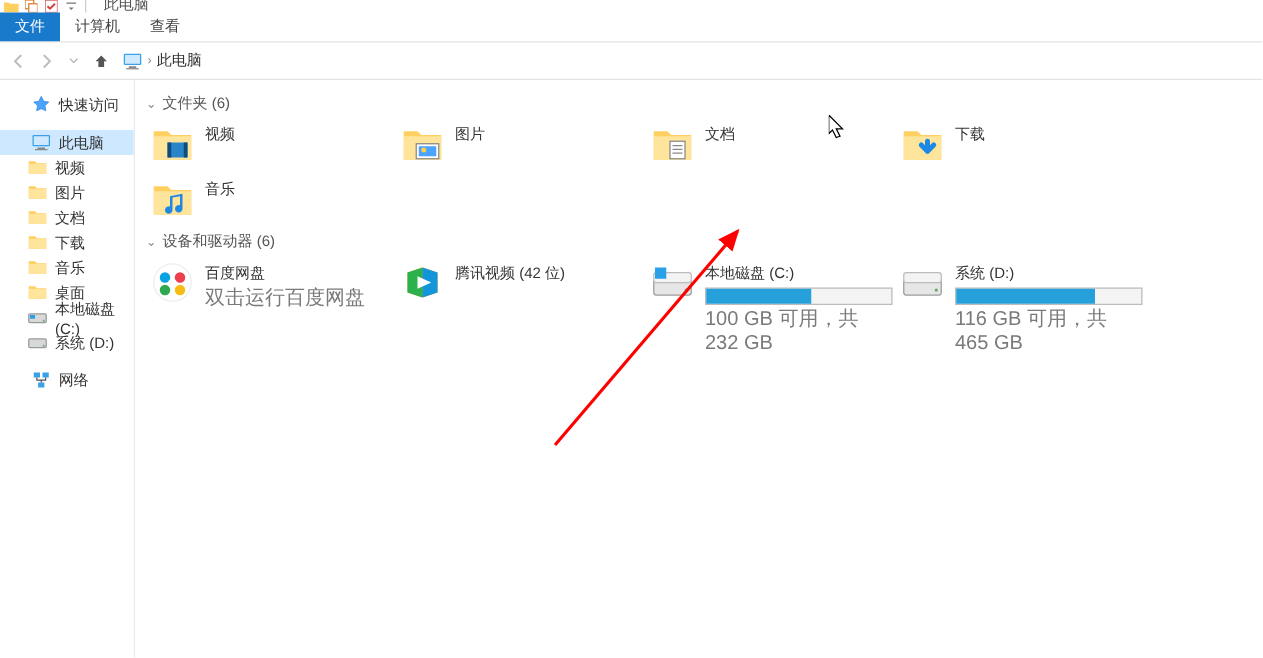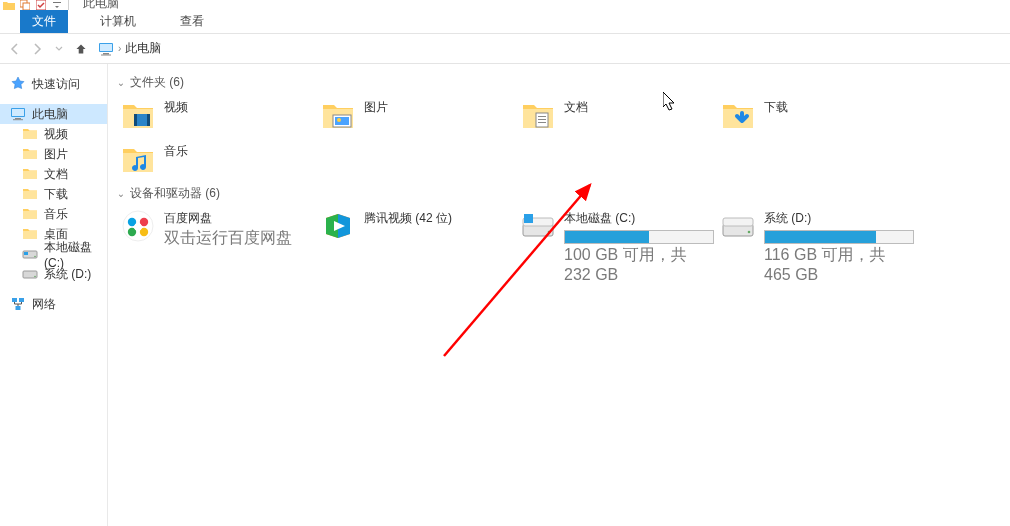--- a/index.html
+++ b/index.html
@@ -5,35 +5,35 @@
   * { margin: 0; padding: 0; box-sizing: border-box; }
   html, body { width: 1010px; height: 526px; font-family: "Microsoft YaHei", "Segoe UI", sans-serif; font-size: 12px; color: #333; background: #fff; overflow: hidden; }
   
   .titlebar { height: 10px; display: flex; align-items: center; padding-left: 0; }
   .qat { display: flex; gap: 2px; padding-left: 2px; }
   .qat-icon { width: 14px; height: 10px; display: flex; align-items: center; justify-content: center; }
   .qat-sep { width: 1px; height: 10px; background: #d0d0d0; margin: 0 2px; }
   .title-text { margin-left: 12px; font-size: 12px; color: #555; position: relative; top: -2px;}
   
   .ribbon { height: 24px; background: #fff; border-bottom: 1px solid #e4e4e4; display: flex; align-items: stretch; }
-  .ribbon-tab { padding: 0 12px; display: flex; align-items: center; font-size: 12px; color: #444; cursor: default; margin-left: 20px; }
+  .ribbon-tab { padding: 0 12px; display: flex; align-items: center; font-size: 12px; color: #444; cursor: default; }
   .ribbon-tab.active { background: #1979ca; color: #fff; }
   
   .navbar { height: 30px; border-bottom: 1px solid #e4e4e4; display: flex; align-items: center; padding: 0 6px; gap: 4px; }
   .nav-btn { width: 18px; height: 18px; display: flex; align-items: center; justify-content: center; color: #888; }
   .nav-btn.disabled { color: #ccc; }
   .nav-up { width: 16px; height: 16px; }
   .crumb { display: flex; align-items: center; gap: 4px; margin-left: 4px; }
   .crumb-icon { width: 16px; height: 16px; }
   .crumb-sep { color: #888; font-size: 10px; }
   .crumb-text { color: #333; }
   
   .body { display: flex; height: calc(526px - 10px - 24px - 30px); }
   .sidebar { width: 108px; border-right: 1px solid #e9e9e9; padding-top: 10px; overflow: hidden; }
-  .side-item { height: 20px; display: flex; align-items: center; padding-left: 10px; gap: 6px; font-size: 12px; color: #333; cursor: default; }
+  .side-item { height: 20px; display: flex; align-items: center; padding-left: 25px; gap: 6px; font-size: 12px; color: #333; cursor: default; }
   .side-item.sub { padding-left: 22px; }
   .side-item.selected { background: #cde8ff; }
   .side-gap { height: 10px; }
   .side-icon { width: 16px; height: 16px; flex: 0 0 16px; }
   .content { flex: 1; padding: 8px 0 0 8px; position: relative; overflow: hidden; }
   .group-header { display: flex; align-items: center; gap: 4px; color: #555; font-size: 12px; margin: 2px 0 4px 0; cursor: default; }
   .group-chevron { color: #888; font-size: 10px; width: 10px; text-align: center; }
   .items-row { display: flex; flex-wrap: wrap; }
   .item { width: 200px; min-height: 44px; display: flex; align-items: flex-start; padding: 2px 4px; gap: 8px; cursor: default; }
   .item-icon { width: 36px; height: 36px; flex: 0 0 36px; display: flex; align-items: center; justify-content: center; }

